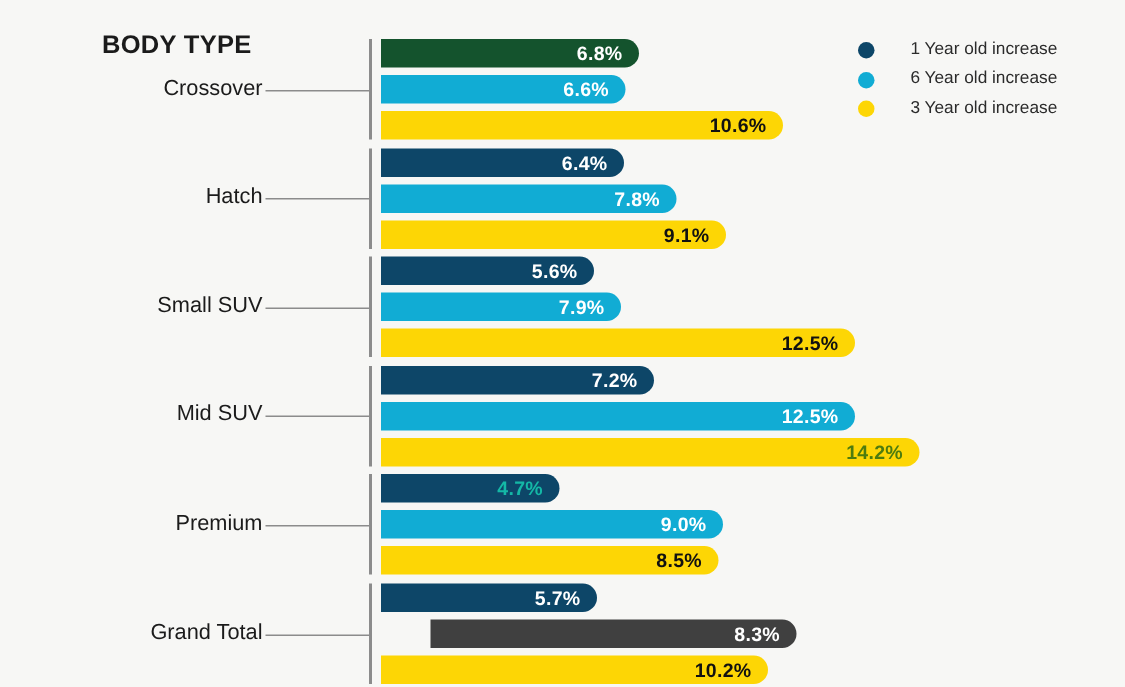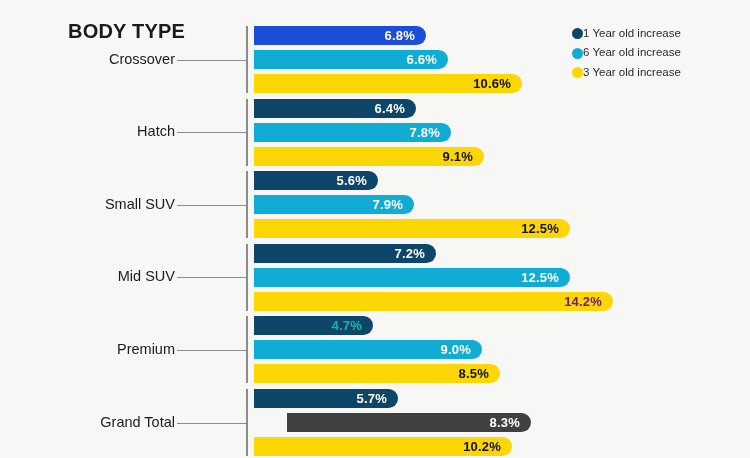--- a/index.html
+++ b/index.html
@@ -18,40 +18,40 @@
     position: relative;
     width: 750px;
     height: 458px;
   }
 
   
   .body-type-header {
     position: absolute;
     left: 68px;
     top: 20px;
-    font-size: 20px;
+    font-size: 17px;
     font-weight: bold;
     letter-spacing: 0.2px;
     color: #1b1b1b;
     white-space: nowrap;
   }
 
   
   .legend {
     position: absolute;
     left: 572px;
     top: 26px;
     display: flex;
     flex-direction: column;
     gap: 4.5px;
   }
   .legend-row {
     display: flex;
     align-items: center;
-    gap: 0;
+    gap: 24px;
     height: 15px;
   }
   .legend-dot {
     width: 11px;
     height: 11px;
     border-radius: 50%;
     flex: 0 0 auto;
   }
   .legend-label {
     font-size: 11.5px;
@@ -151,24 +151,24 @@
     </div>
 
   <div class="plot" id="plot">
       <div class="group" style="top: 26px; height: 67px;">
         <div class="bracket" style="left: 246px; top: 0px; height: 67px;"></div>
         <div class="leader" style="left: 177px; width: 69px; top: 33.5px;"></div>
         <div class="cat-label-wrap" style="top: 24.5px;">
           <div class="cat-label">Crossover</div>
         </div>
         <div class="bars" style="left: 254px;">
-          <div class="bar" style="background: #1d4ed8; width: 172px;">
+          <div class="bar" style="background: #14532d; width: 172px;">
             <span class="bar-value" style="color: rgb(255, 255, 255);">6.8%</span>
           </div>
-          <div class="bar" style="background: rgb(17, 172, 212); width: 194px;">
+          <div class="bar" style="background: rgb(17, 172, 212); width: 163px;">
             <span class="bar-value" style="color: rgb(255, 255, 255);">6.6%</span>
           </div>
           <div class="bar" style="background: rgb(253, 214, 5); width: 268px;">
             <span class="bar-value" style="color: rgb(17, 17, 17);">10.6%</span>
           </div>
         </div>
       </div>
       <div class="group" style="top: 98.6px; height: 67px;">
         <div class="bracket" style="left: 246px; top: 0px; height: 67px;"></div>
         <div class="leader" style="left: 177px; width: 69px; top: 33.5px;"></div>
@@ -187,21 +187,21 @@
           </div>
         </div>
       </div>
       <div class="group" style="top: 171.2px; height: 67px;">
         <div class="bracket" style="left: 246px; top: 0px; height: 67px;"></div>
         <div class="leader" style="left: 177px; width: 69px; top: 33.5px;"></div>
         <div class="cat-label-wrap" style="top: 24.5px;">
           <div class="cat-label">Small SUV</div>
         </div>
         <div class="bars" style="left: 254px;">
-          <div class="bar" style="background: rgb(13, 70, 104); width: 124px;">
+          <div class="bar" style="background: rgb(13, 70, 104); width: 142px;">
             <span class="bar-value" style="color: rgb(255, 255, 255);">5.6%</span>
           </div>
           <div class="bar" style="background: rgb(17, 172, 212); width: 160px;">
             <span class="bar-value" style="color: rgb(255, 255, 255);">7.9%</span>
           </div>
           <div class="bar" style="background: rgb(253, 214, 5); width: 316px;">
             <span class="bar-value" style="color: rgb(17, 17, 17);">12.5%</span>
           </div>
         </div>
       </div>
@@ -212,38 +212,38 @@
           <div class="cat-label">Mid SUV</div>
         </div>
         <div class="bars" style="left: 254px;">
           <div class="bar" style="background: rgb(13, 70, 104); width: 182px;">
             <span class="bar-value" style="color: rgb(255, 255, 255);">7.2%</span>
           </div>
           <div class="bar" style="background: rgb(17, 172, 212); width: 316px;">
             <span class="bar-value" style="color: rgb(255, 255, 255);">12.5%</span>
           </div>
           <div class="bar" style="background: rgb(253, 214, 5); width: 359px;">
-            <span class="bar-value" style="color: #701a75;">14.2%</span>
+            <span class="bar-value" style="color: #4d7c0f;">14.2%</span>
           </div>
         </div>
       </div>
       <div class="group" style="top: 316.4px; height: 67px;">
         <div class="bracket" style="left: 246px; top: 0px; height: 67px;"></div>
         <div class="leader" style="left: 177px; width: 69px; top: 33.5px;"></div>
         <div class="cat-label-wrap" style="top: 24.5px;">
           <div class="cat-label">Premium</div>
         </div>
         <div class="bars" style="left: 254px;">
           <div class="bar" style="background: rgb(13, 70, 104); width: 119px;">
             <span class="bar-value" style="color: #14b8a6;">4.7%</span>
           </div>
           <div class="bar" style="background: rgb(17, 172, 212); width: 228px;">
             <span class="bar-value" style="color: rgb(255, 255, 255);">9.0%</span>
           </div>
-          <div class="bar" style="background: rgb(253, 214, 5); width: 246px;">
+          <div class="bar" style="background: rgb(253, 214, 5); width: 225px;">
             <span class="bar-value" style="color: rgb(17, 17, 17);">8.5%</span>
           </div>
         </div>
       </div>
       <div class="group" style="top: 389px; height: 67px;">
         <div class="bracket" style="left: 246px; top: 0px; height: 67px;"></div>
         <div class="leader" style="left: 177px; width: 69px; top: 33.5px;"></div>
         <div class="cat-label-wrap" style="top: 24.5px;">
           <div class="cat-label">Grand Total</div>
         </div>

